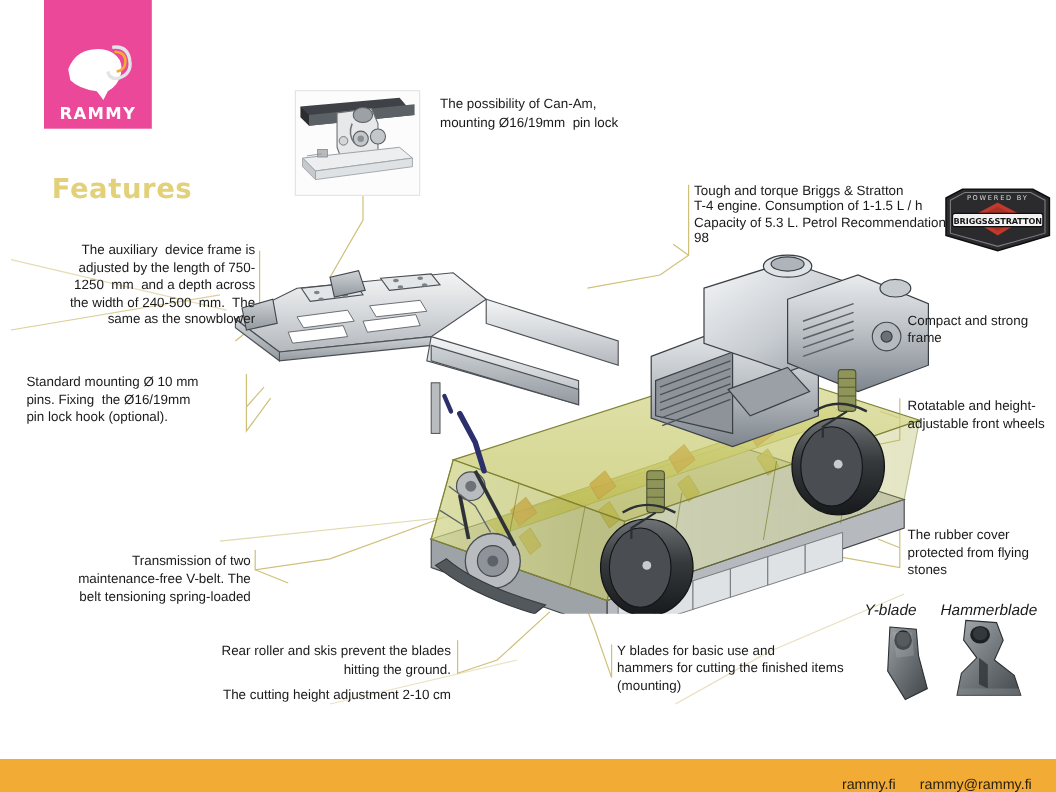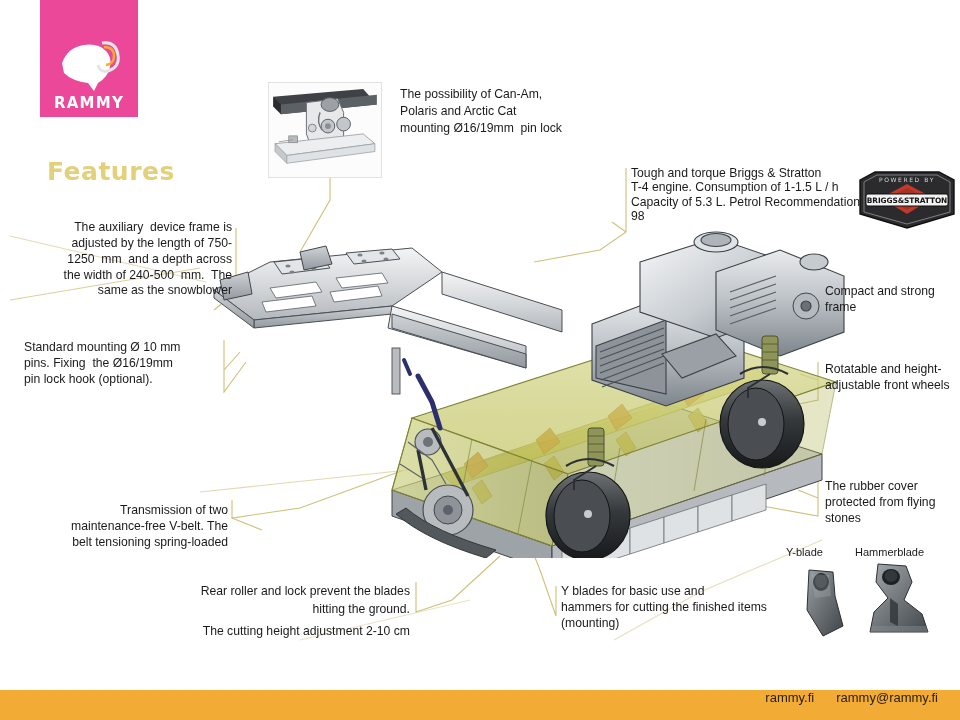--- a/index.html
+++ b/index.html
@@ -29,25 +29,25 @@
   .ta-r{text-align:right;}
   .ta-l{text-align:left;}
 
   
   .inset{background:#fbfbfb;border:1px solid #e2e2e2;box-sizing:border-box;}
 
   
   #bs-badge{left:857px;top:170px;width:100px;height:60px;}
 
   
-  .blade-label{font-size:11px;color:#1a1a1a;}
+  .blade-label{font-size:14px;color:#1a1a1a;font-style:italic;}
 
   
   #footer-bar{left:0;top:690px;width:960px;height:30px;background:#f2ab35;
-    display:flex;align-items:flex-start;justify-content:flex-end;padding-right:22px;box-sizing:border-box;gap:22px;}
+    display:flex;align-items:flex-end;justify-content:flex-end;padding-right:22px;box-sizing:border-box;gap:22px;}
   #footer-bar span{font-size:13px;color:#2b2113;}
 
   svg{display:block;}
 </style>
 </head>
 <body>
 
 <div class="stage">
 
   <svg class="abs" style="left:0;top:0;width:960px;height:720px;pointer-events:none;" viewBox="0 0 960 720">
@@ -328,21 +328,20 @@
       <path d="M48,10 Q62,8 64,22 Q66,34 54,38 Q46,40 44,32" fill="none" stroke="#e2e5e8" stroke-width="3"></path>
       <path d="M50,14 Q60,14 60,23 Q60,31 52,32" fill="none" stroke="#f2ab35" stroke-width="2.4"></path>
     </svg>
     <div id="logo-word">RAMMY</div>
   </div>
 
   <div class="abs" id="features-title">Features</div>
 
   <div class="abs callout ta-l" style="left:400px;top:86px;width:190px;">
     <span class="ln">The possibility of Can-Am,</span>
-    <span class="ln">Polaris and Arctic Cat</span>
     <span class="ln">mounting Ø16/19mm  pin lock</span>
   </div>
 
   <div class="abs callout ta-l" style="left:631px;top:166px;width:240px;line-height:1.18;">
     <span class="ln">Tough and torque Briggs &amp; Stratton</span>
     <span class="ln">T-4 engine. Consumption of 1-1.5 L / h</span>
     <span class="ln">Capacity of 5.3 L. Petrol Recommendation</span>
     <span class="ln">98</span>
   </div>
 
@@ -360,21 +359,21 @@
     <span class="ln">pin lock hook (optional).</span>
   </div>
 
   <div class="abs callout ta-r" style="left:20px;top:503px;width:208px;line-height:1.3;">
     <span class="ln">Transmission of two</span>
     <span class="ln">maintenance-free V-belt. The</span>
     <span class="ln">belt tensioning spring-loaded</span>
   </div>
 
   <div class="abs callout ta-r" style="left:175px;top:583px;width:235px;line-height:1.45;">
-    <span class="ln">Rear roller and lock prevent the blades</span>
+    <span class="ln">Rear roller and skis prevent the blades</span>
     <span class="ln">hitting the ground.</span>
     <span class="ln" style="margin-top:5px;">The cutting height adjustment 2-10 cm</span>
   </div>
 
   <div class="abs callout ta-l" style="left:561px;top:584px;width:230px;line-height:1.3;">
     <span class="ln">Y blades for basic use and</span>
     <span class="ln">hammers for cutting the finished items</span>
     <span class="ln">(mounting)</span>
   </div>
 

